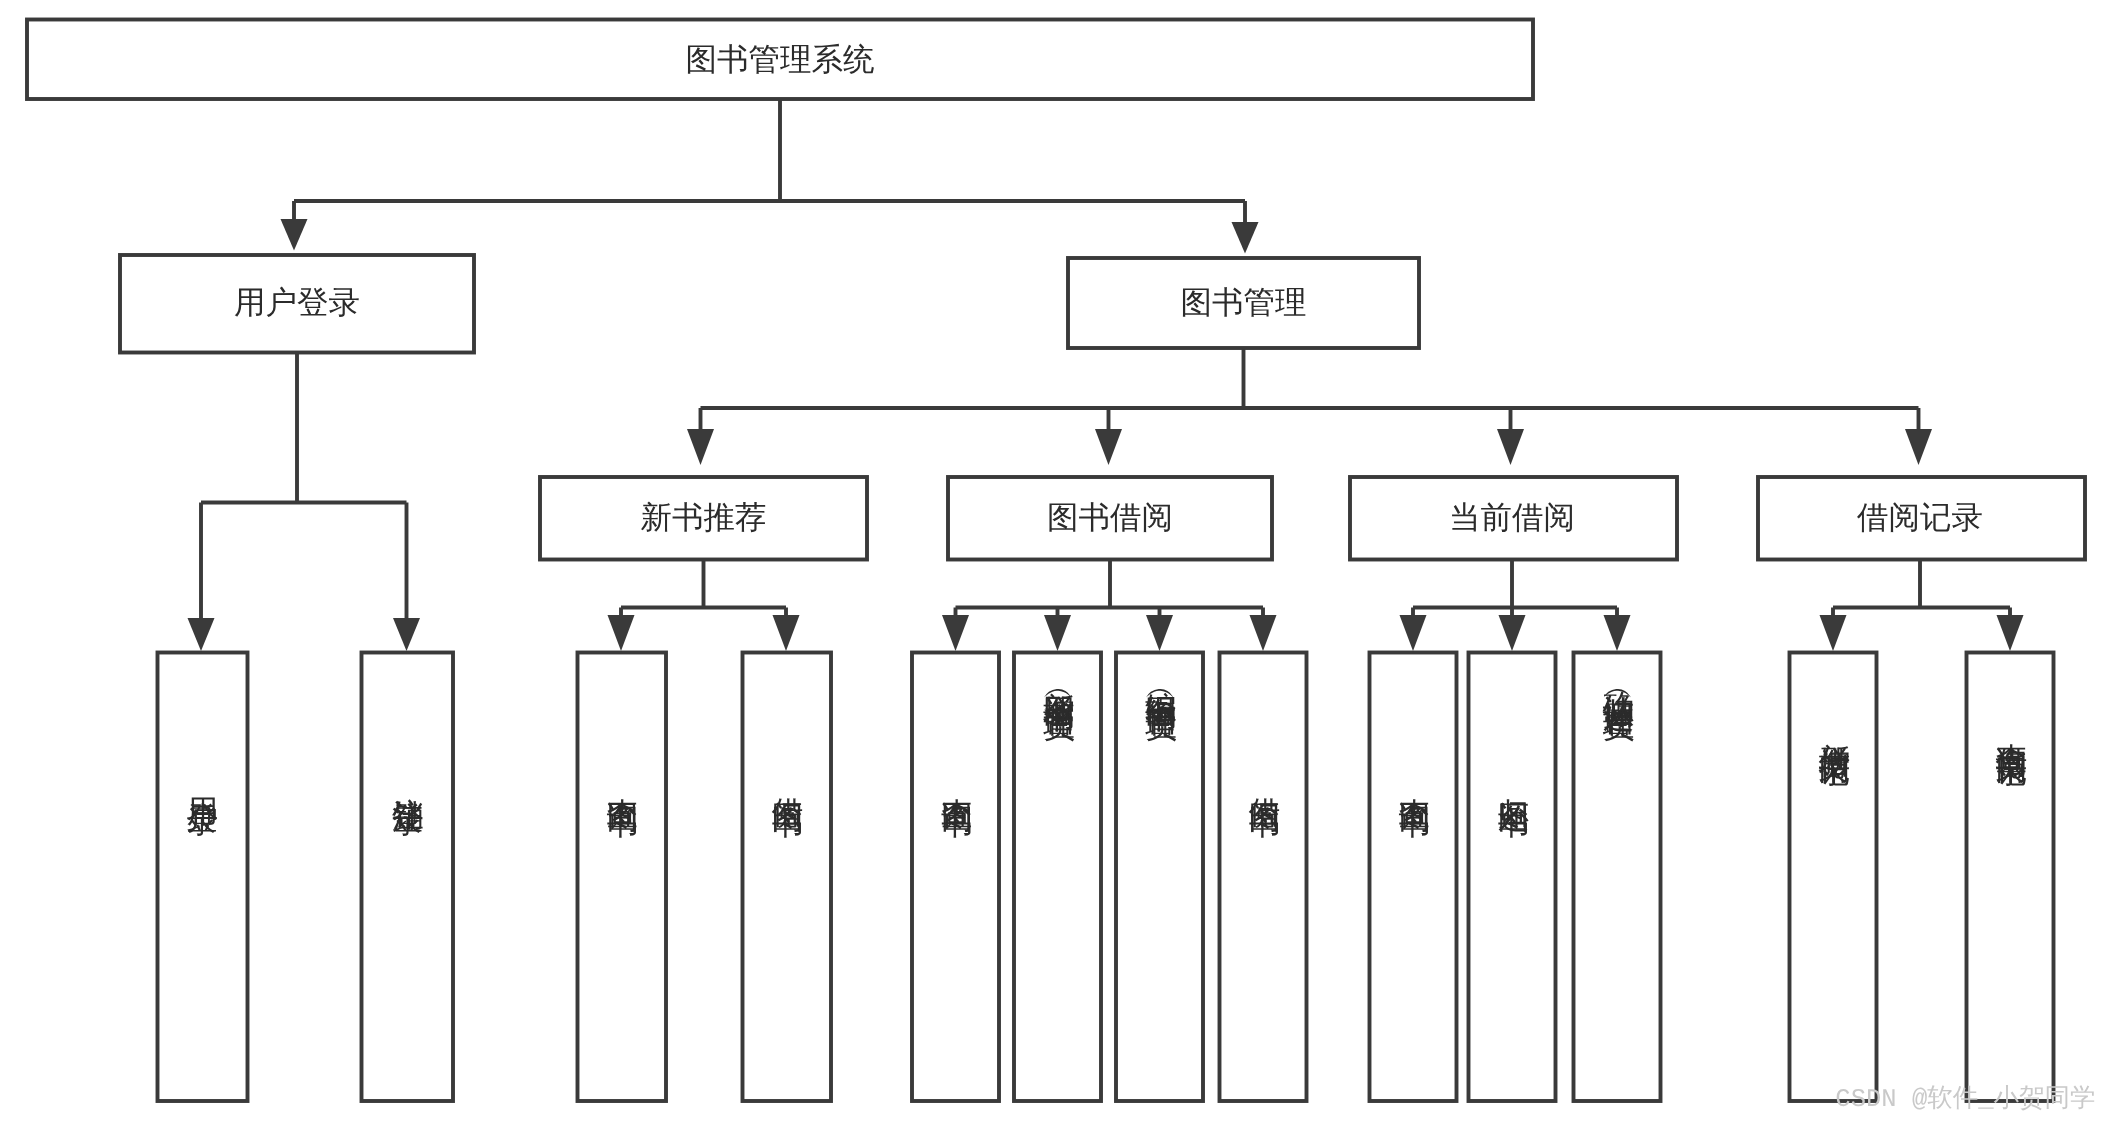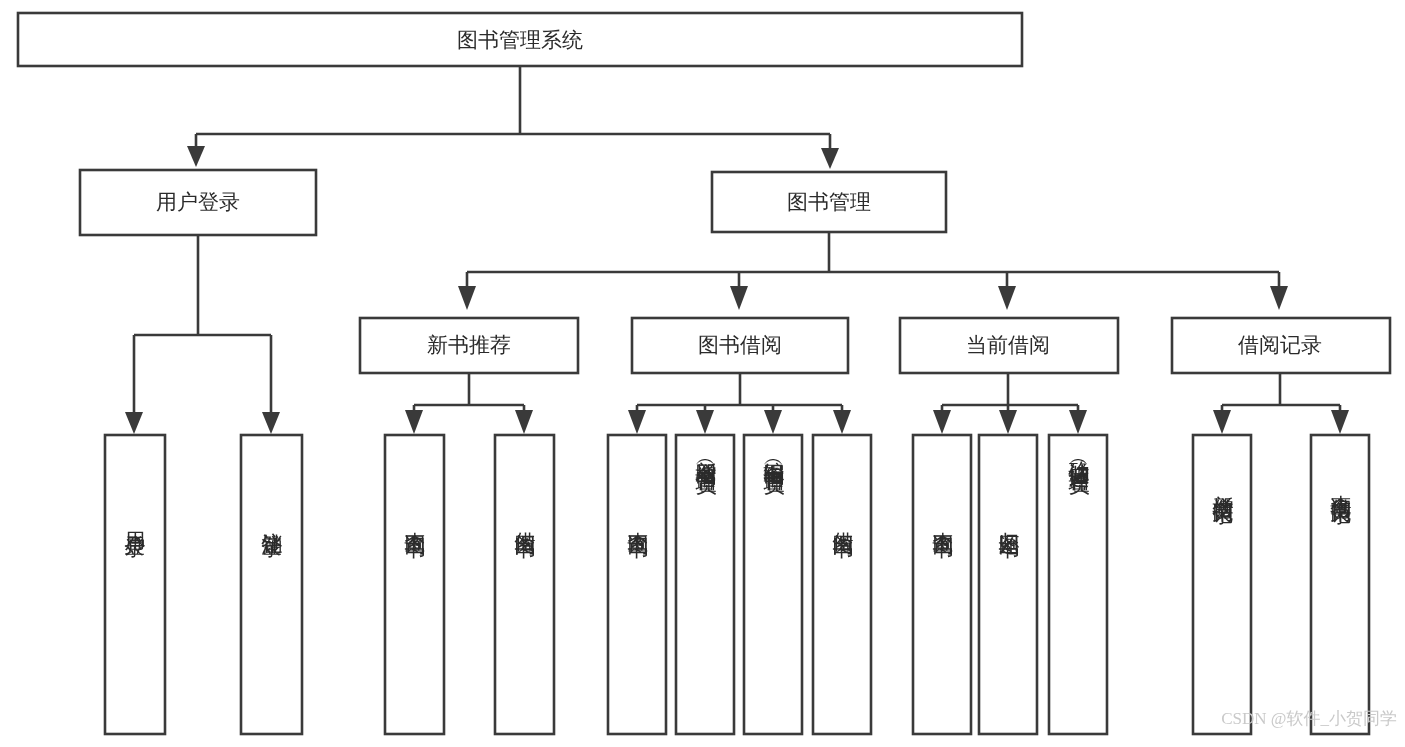--- a/index.html
+++ b/index.html
@@ -53,22 +53,22 @@
     fill: none;
     stroke-linecap: butt;
   }
   .arrow-head {
     fill: #3a3a3a;
     stroke: none;
   }
   .watermark {
     position: absolute;
     right: 8px;
-    bottom: 17px;
-    font-family: Liberation Serif, serif;
+    bottom: 4px;
+    font-family: Liberation Mono, monospace;
     font-size: 17px;
     color: #c9c9c9;
     white-space: nowrap;
     user-select: none;
   }
 </style>
 </head>
 <body>
 
 <div id="diagram-root">

